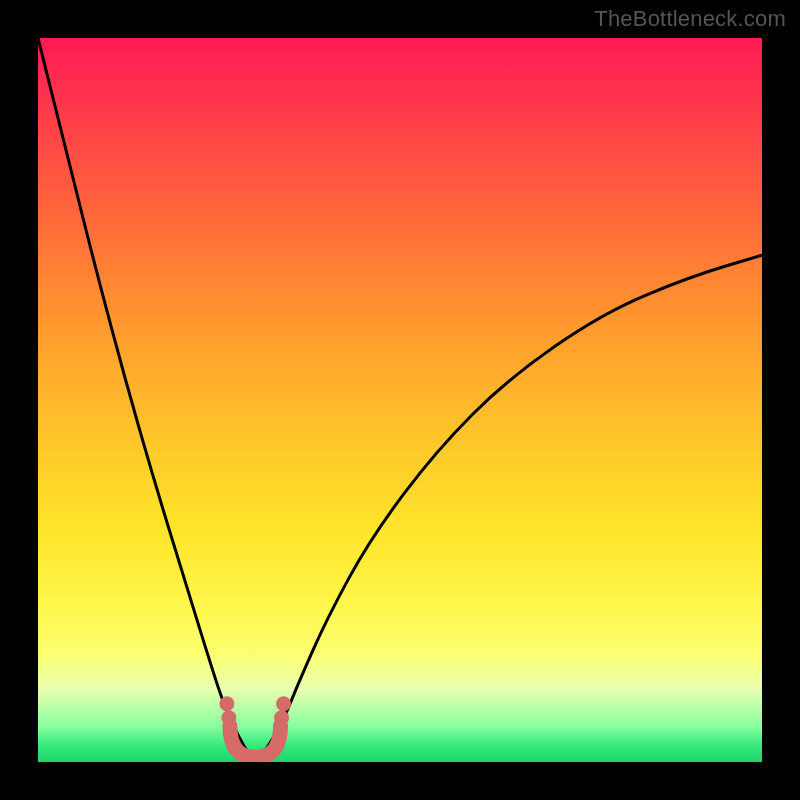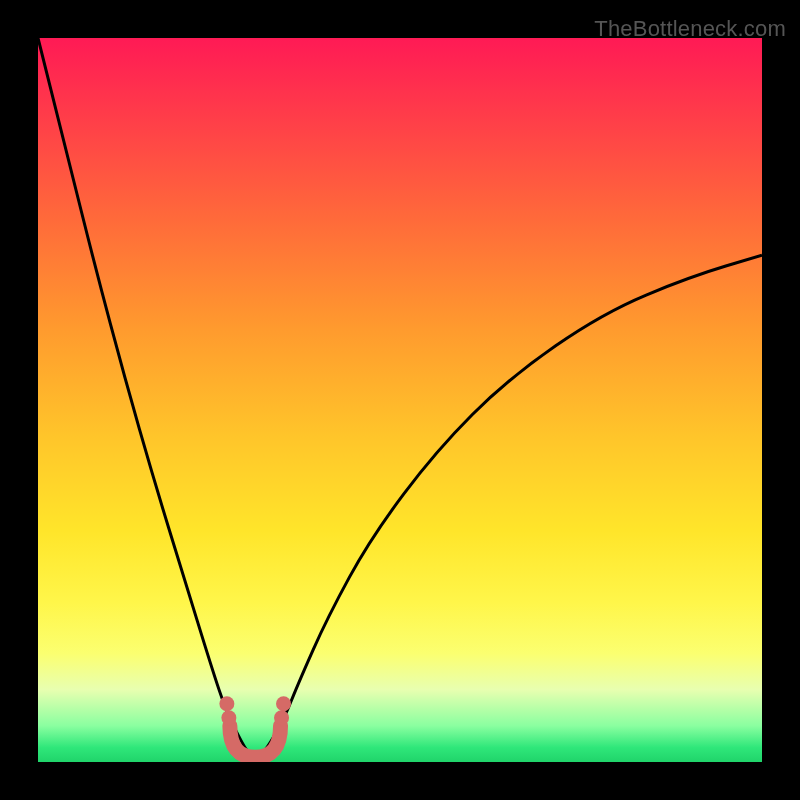--- a/index.html
+++ b/index.html
@@ -37,21 +37,21 @@
       #fbff70 85%,
       #e8ffb0 90%,
       #8affa0 95%,
       #2fe77a 98%,
       #20d46a 100%
     );
     overflow: hidden;
   }
   .watermark {
     position: absolute;
-    top: 16px;
+    top: 6px;
     right: 14px;
     font-size: 22px;
     font-weight: 500;
     color: #555;
     letter-spacing: 0.2px;
     font-family: Arial, Helvetica, sans-serif;
   }
   svg.curves {
     position: absolute;
     left: 0;

